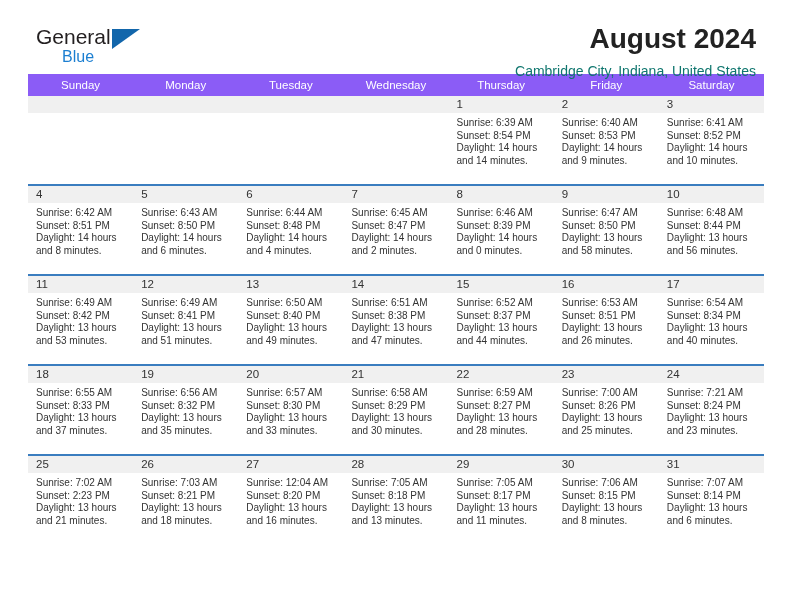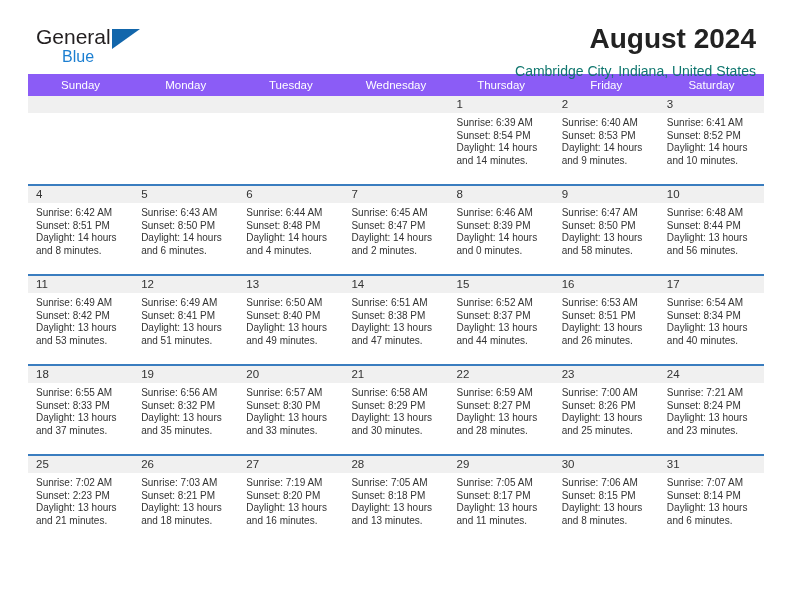--- a/index.html
+++ b/index.html
@@ -515,21 +515,21 @@
               <div>Sunset: 8:21 PM</div>
               <div>Daylight: 13 hours</div>
               <div>and 18 minutes.</div>
             </div>
           </div>
         </td>
         <td>
           <div class="cell-inner shaded">
             <div class="daynum-band">27</div>
             <div class="cell-body">
-              <div>Sunrise: 7:19 AM</div>
+              <div>Sunrise: 12:04 AM</div>
               <div>Sunset: 8:20 PM</div>
               <div>Daylight: 13 hours</div>
               <div>and 16 minutes.</div>
             </div>
           </div>
         </td>
         <td>
           <div class="cell-inner shaded">
             <div class="daynum-band">28</div>
             <div class="cell-body">

